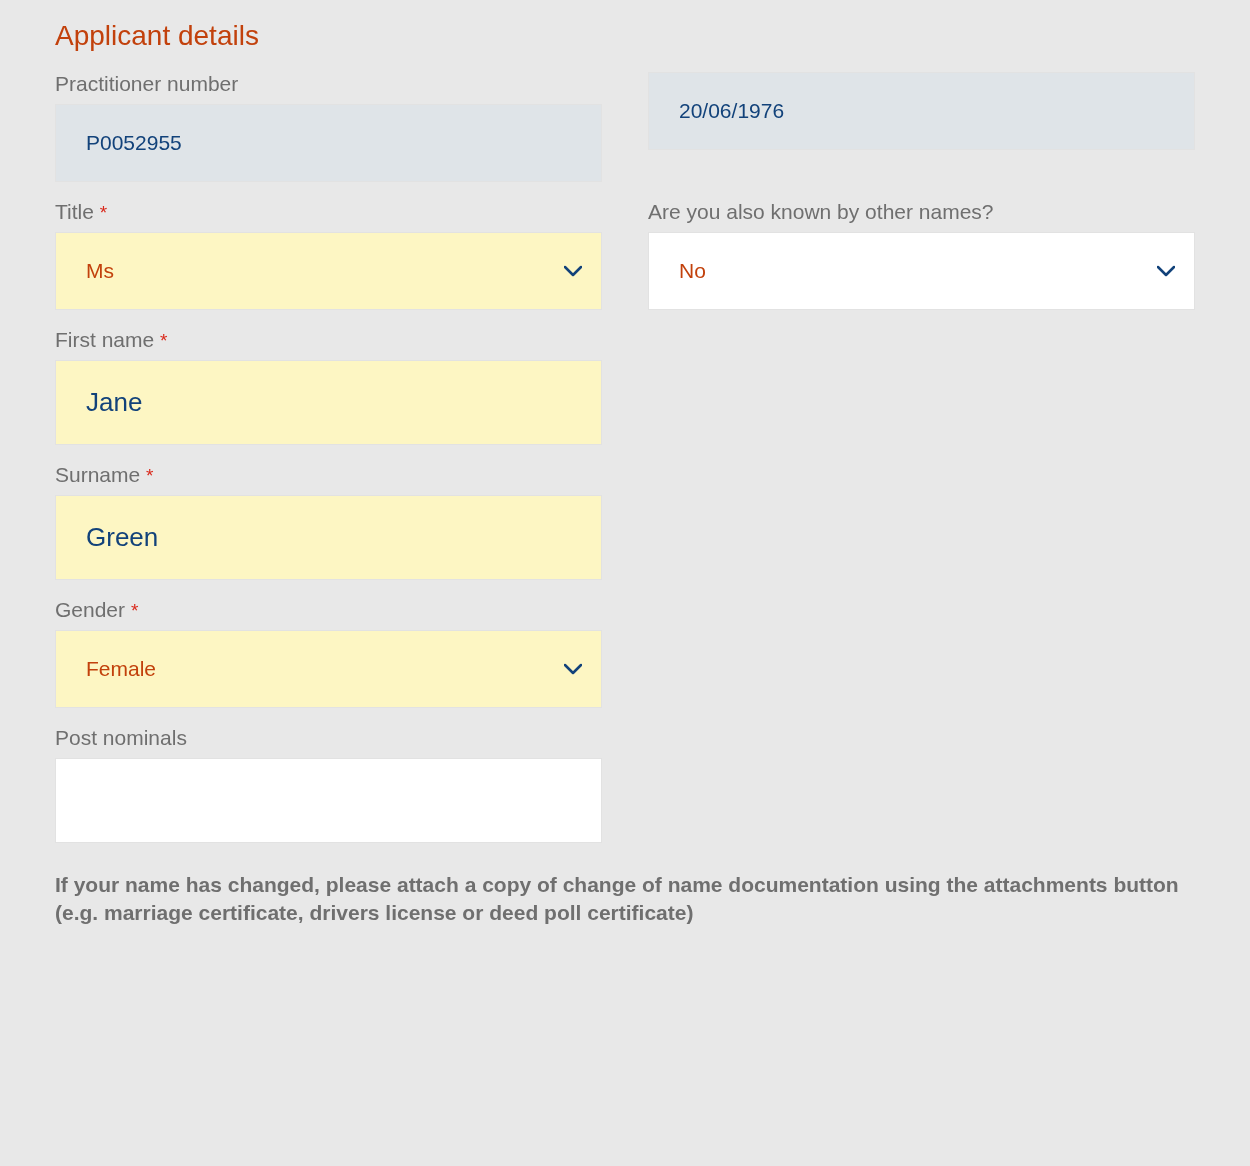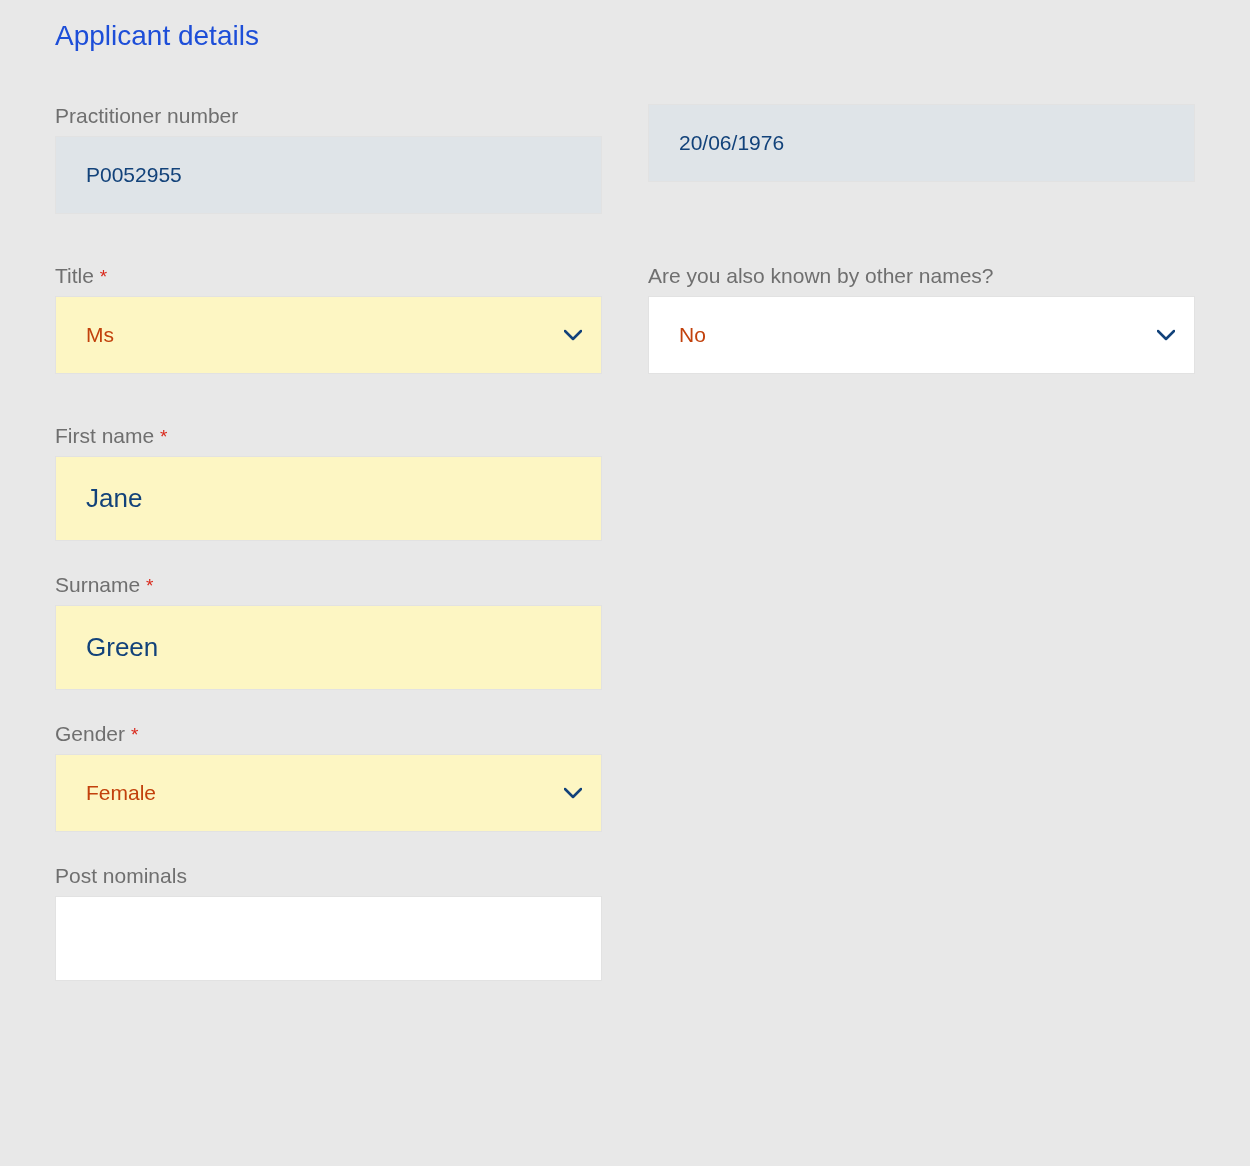--- a/index.html
+++ b/index.html
@@ -11,36 +11,35 @@
       font-family: Arial, Helvetica, sans-serif;
       background: #e8e8e8;
       padding: 0;
     }
     .container {
       background: #e8e8e8;
       padding: 20px 55px 30px 55px;
       width: 1250px;
     }
     .section-title {
-      color: #1d4ed8;
+      color: #c2410c;
       font-size: 28px;
       font-weight: 400;
       margin-bottom: 20px;
     }
     .form-row {
       display: flex;
       gap: 46px;
     }
     .form-col {
       flex: 1;
       min-width: 0;
     }
     .form-group {
       margin-bottom: 18px;
-      margin-top: 32px;
     }
     .label {
       color: #6f6f6f;
       font-size: 21px;
       font-weight: 400;
       display: block;
       margin-bottom: 8px;
     }
     .required {
       color: #d9291c;
@@ -194,13 +193,14 @@
       </div>
 
       <div class="form-group">
         <label class="label">Post nominals</label>
         <input type="text" class="input-field" value="" style="">
       </div>
     </div>
     <div class="form-col"></div>
   </div>
 
+  <p class="note">If your name has changed, please attach a copy of change of name documentation using the attachments button (e.g. marriage certificate, drivers license or deed poll certificate)</p>
 </div>
 
 </body></html>

